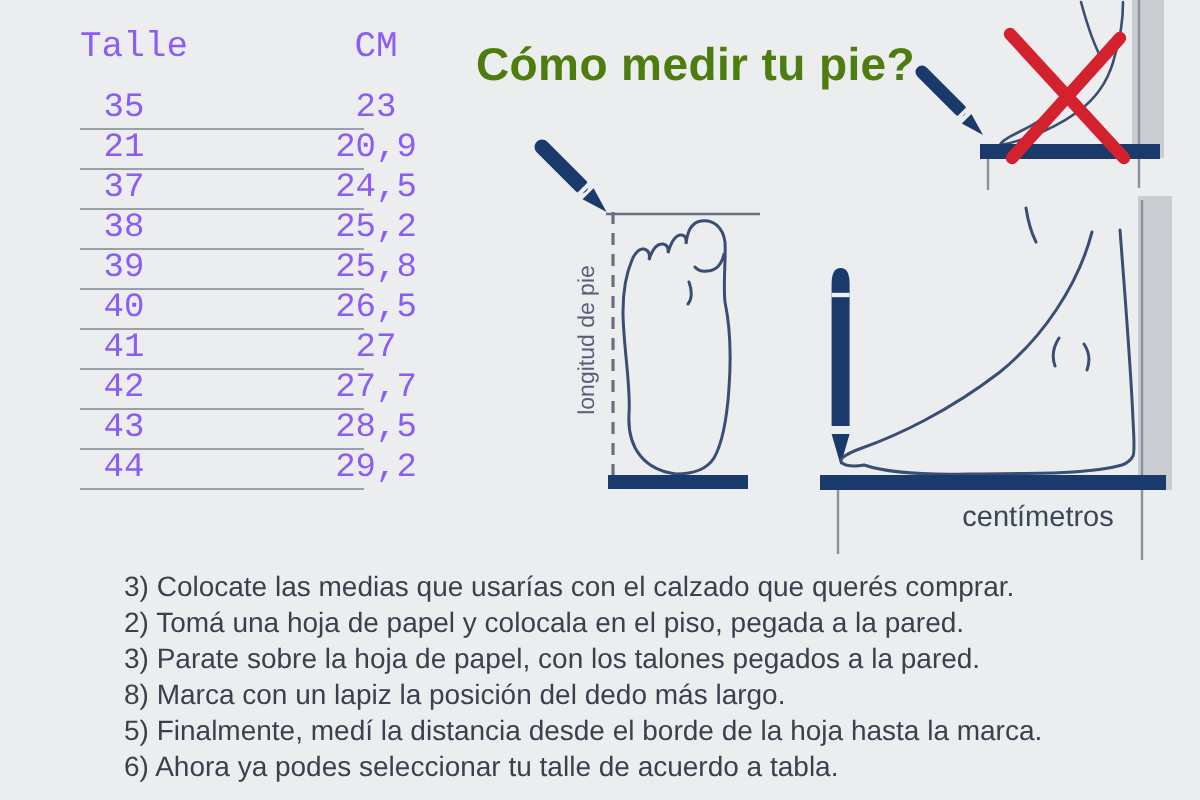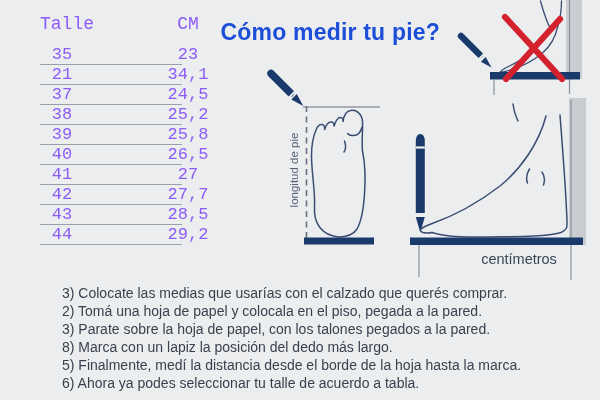--- a/index.html
+++ b/index.html
@@ -9,23 +9,23 @@
   }
   
   .size-table{position:absolute;left:40px;top:14px;width:142px;color:#8b5cf6;
     font-family:Liberation Mono, monospace;}
   .st-header{display:flex;height:31px;align-items:flex-start;font-size:18px;}
   .st-row{display:flex;height:19px;line-height:19px;font-size:17px;
     border-bottom:1px solid #9aa0a8;}
   .st-cell-size{width:44px;text-align:center;flex:none;}
   .st-cell-cm{width:44px;margin-left:82px;text-align:center;flex:none;}
   
-  .page-title{position:absolute;left:220px;top:2px;width:220px;
-    text-align:right;font-size:23px;line-height:31px;font-weight:700;
-    color:#1d4ed8;letter-spacing:.2px;}
+  .page-title{position:absolute;left:238px;top:2px;width:220px;
+    text-align:left;font-size:23px;line-height:31px;font-weight:700;
+    color:#4d7c0f;letter-spacing:.2px;}
   
   .len-label{position:absolute;left:240px;top:163px;width:110px;height:14px;
     transform:rotate(-90deg);text-align:center;font-size:11.5px;color:#556078;}
   .unit-label{position:absolute;left:464px;top:251px;width:110px;
     text-align:center;font-size:14.5px;color:#3a4759;}
   .diagram-svg{position:absolute;left:0;top:0;}
   
   .instructions{position:absolute;left:62px;top:284px;width:500px;
     font-size:14px;line-height:18px;color:#3a414e;}
   .instructions p{margin:0;}
@@ -39,21 +39,21 @@
     <div class="st-header">
       <span class="st-cell-size">Talle</span>
       <span class="st-cell-cm">CM</span>
     </div>
     <div class="st-row">
       <span class="st-cell-size">35</span>
       <span class="st-cell-cm">23</span>
     </div>
     <div class="st-row">
       <span class="st-cell-size">21</span>
-      <span class="st-cell-cm">34,1</span>
+      <span class="st-cell-cm">20,9</span>
     </div>
     <div class="st-row">
       <span class="st-cell-size">37</span>
       <span class="st-cell-cm">24,5</span>
     </div>
     <div class="st-row">
       <span class="st-cell-size">38</span>
       <span class="st-cell-cm">25,2</span>
     </div>
     <div class="st-row">

